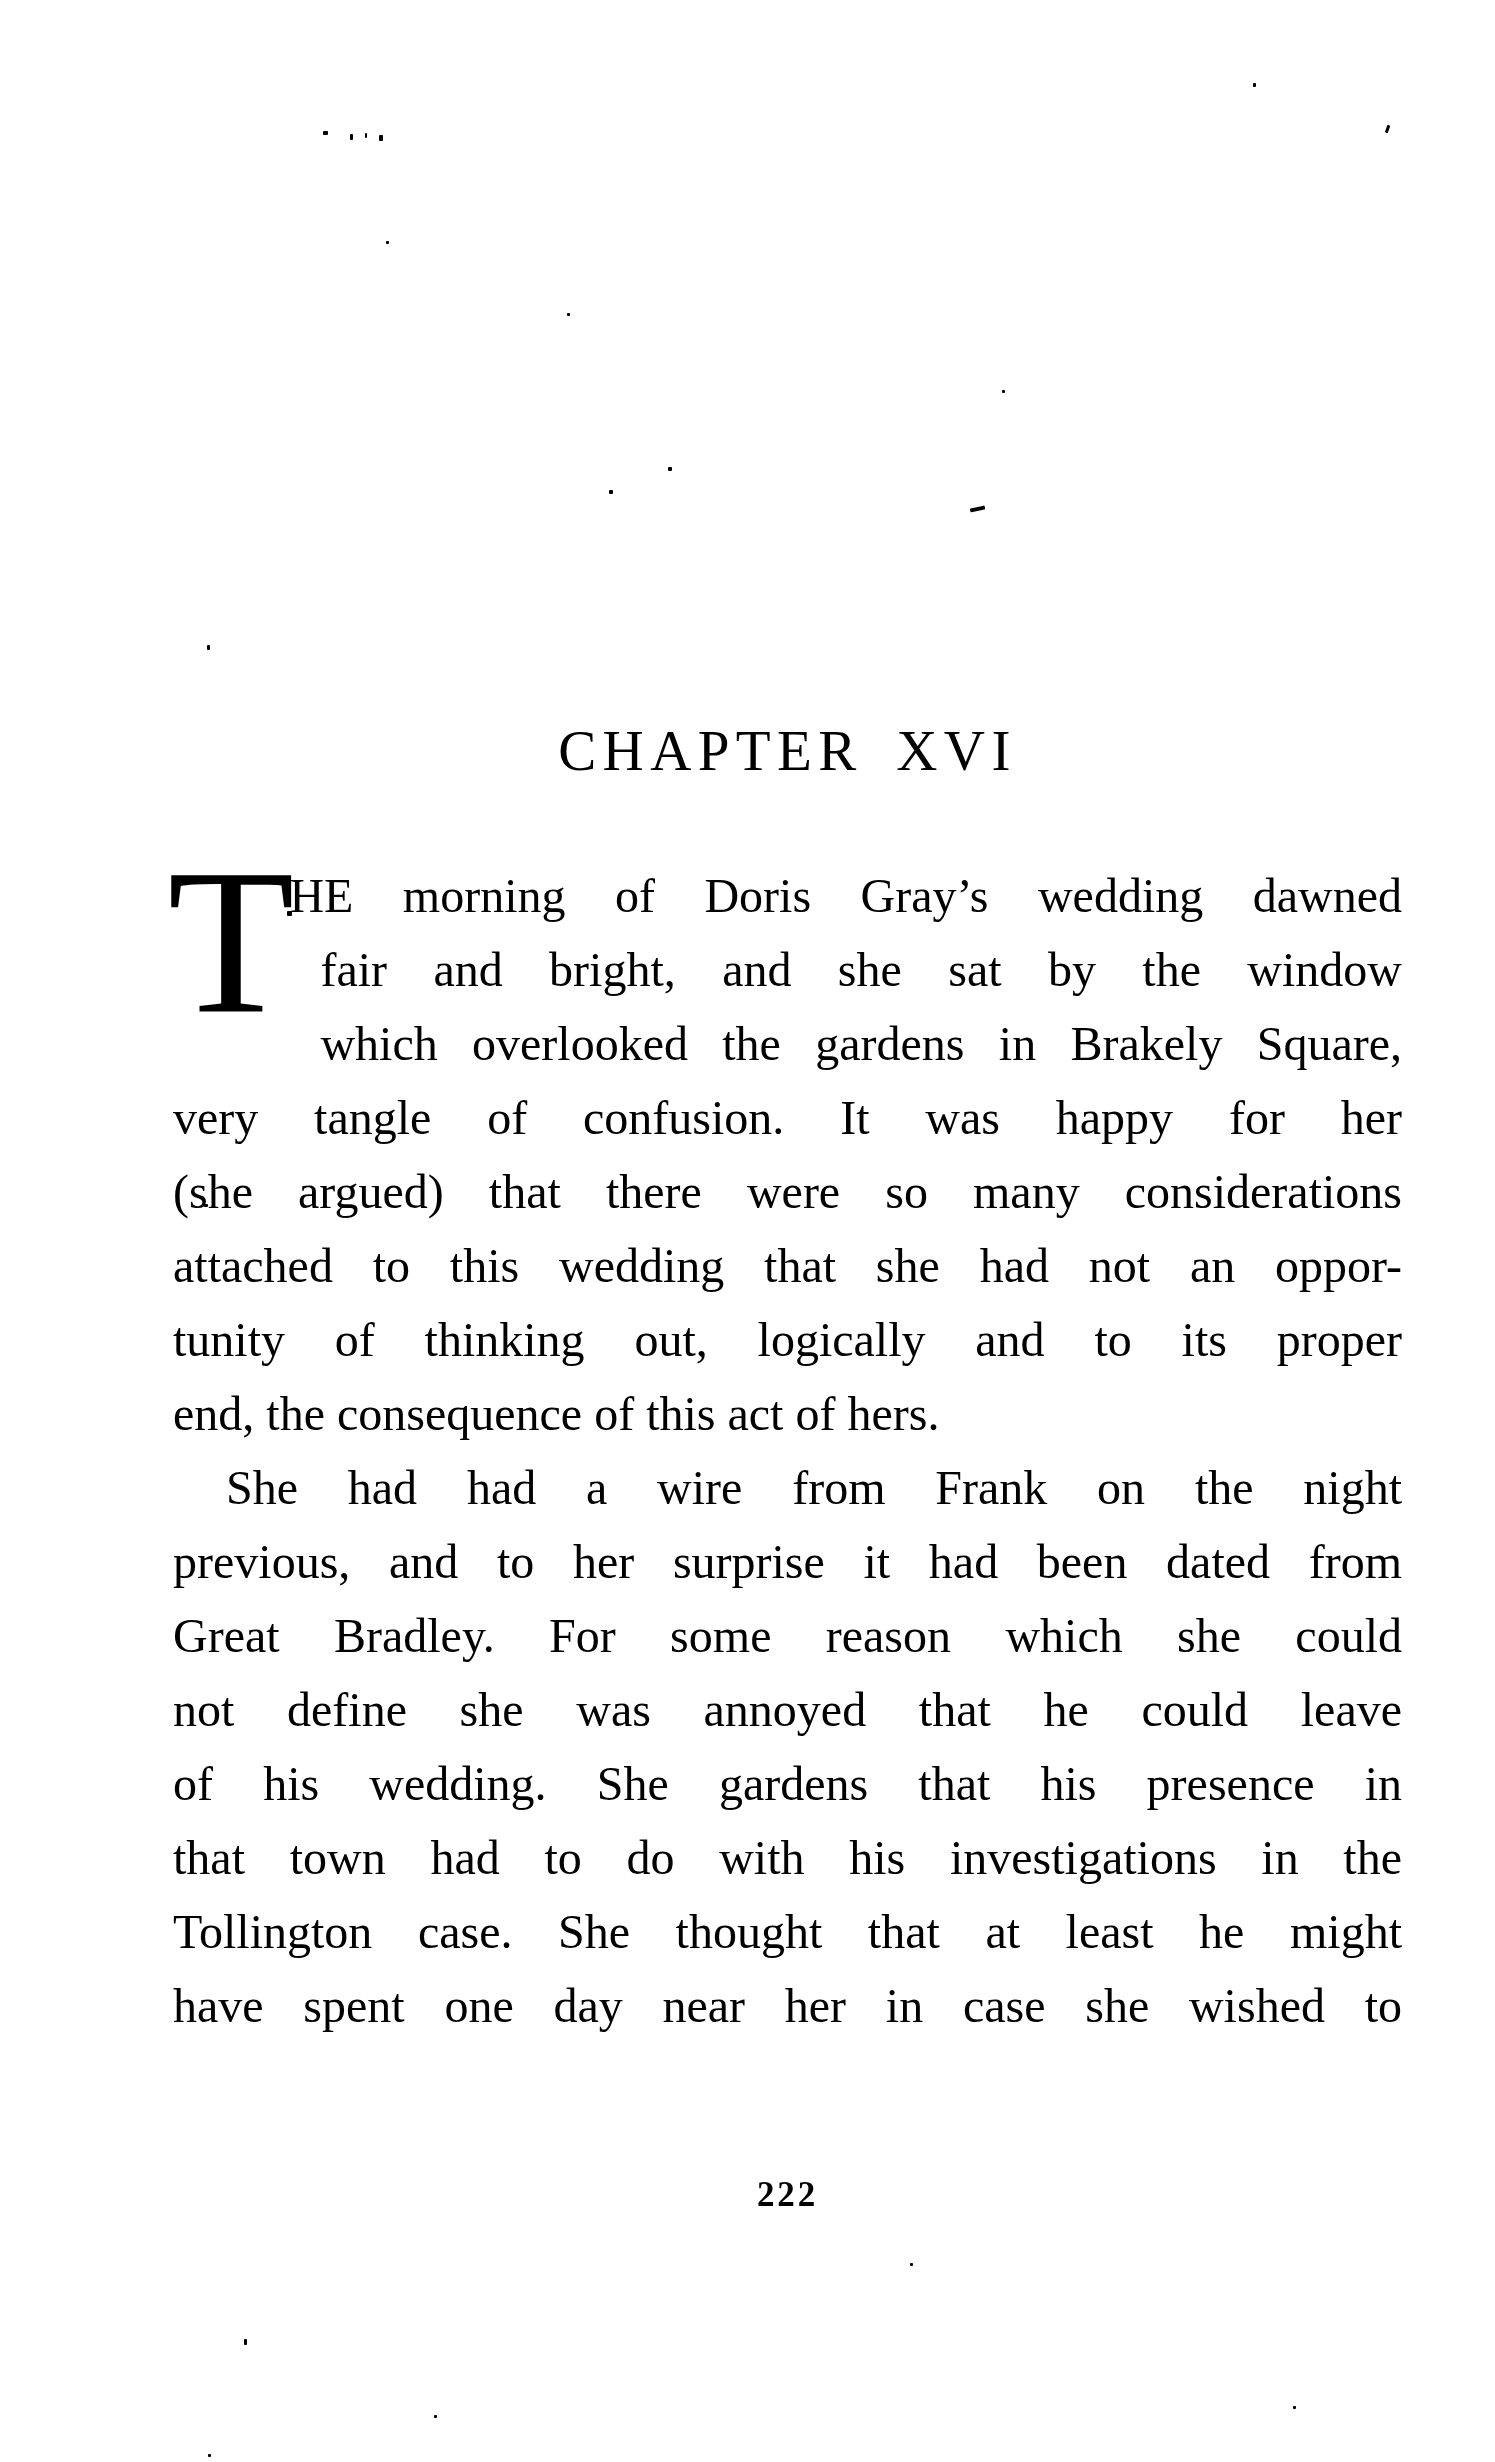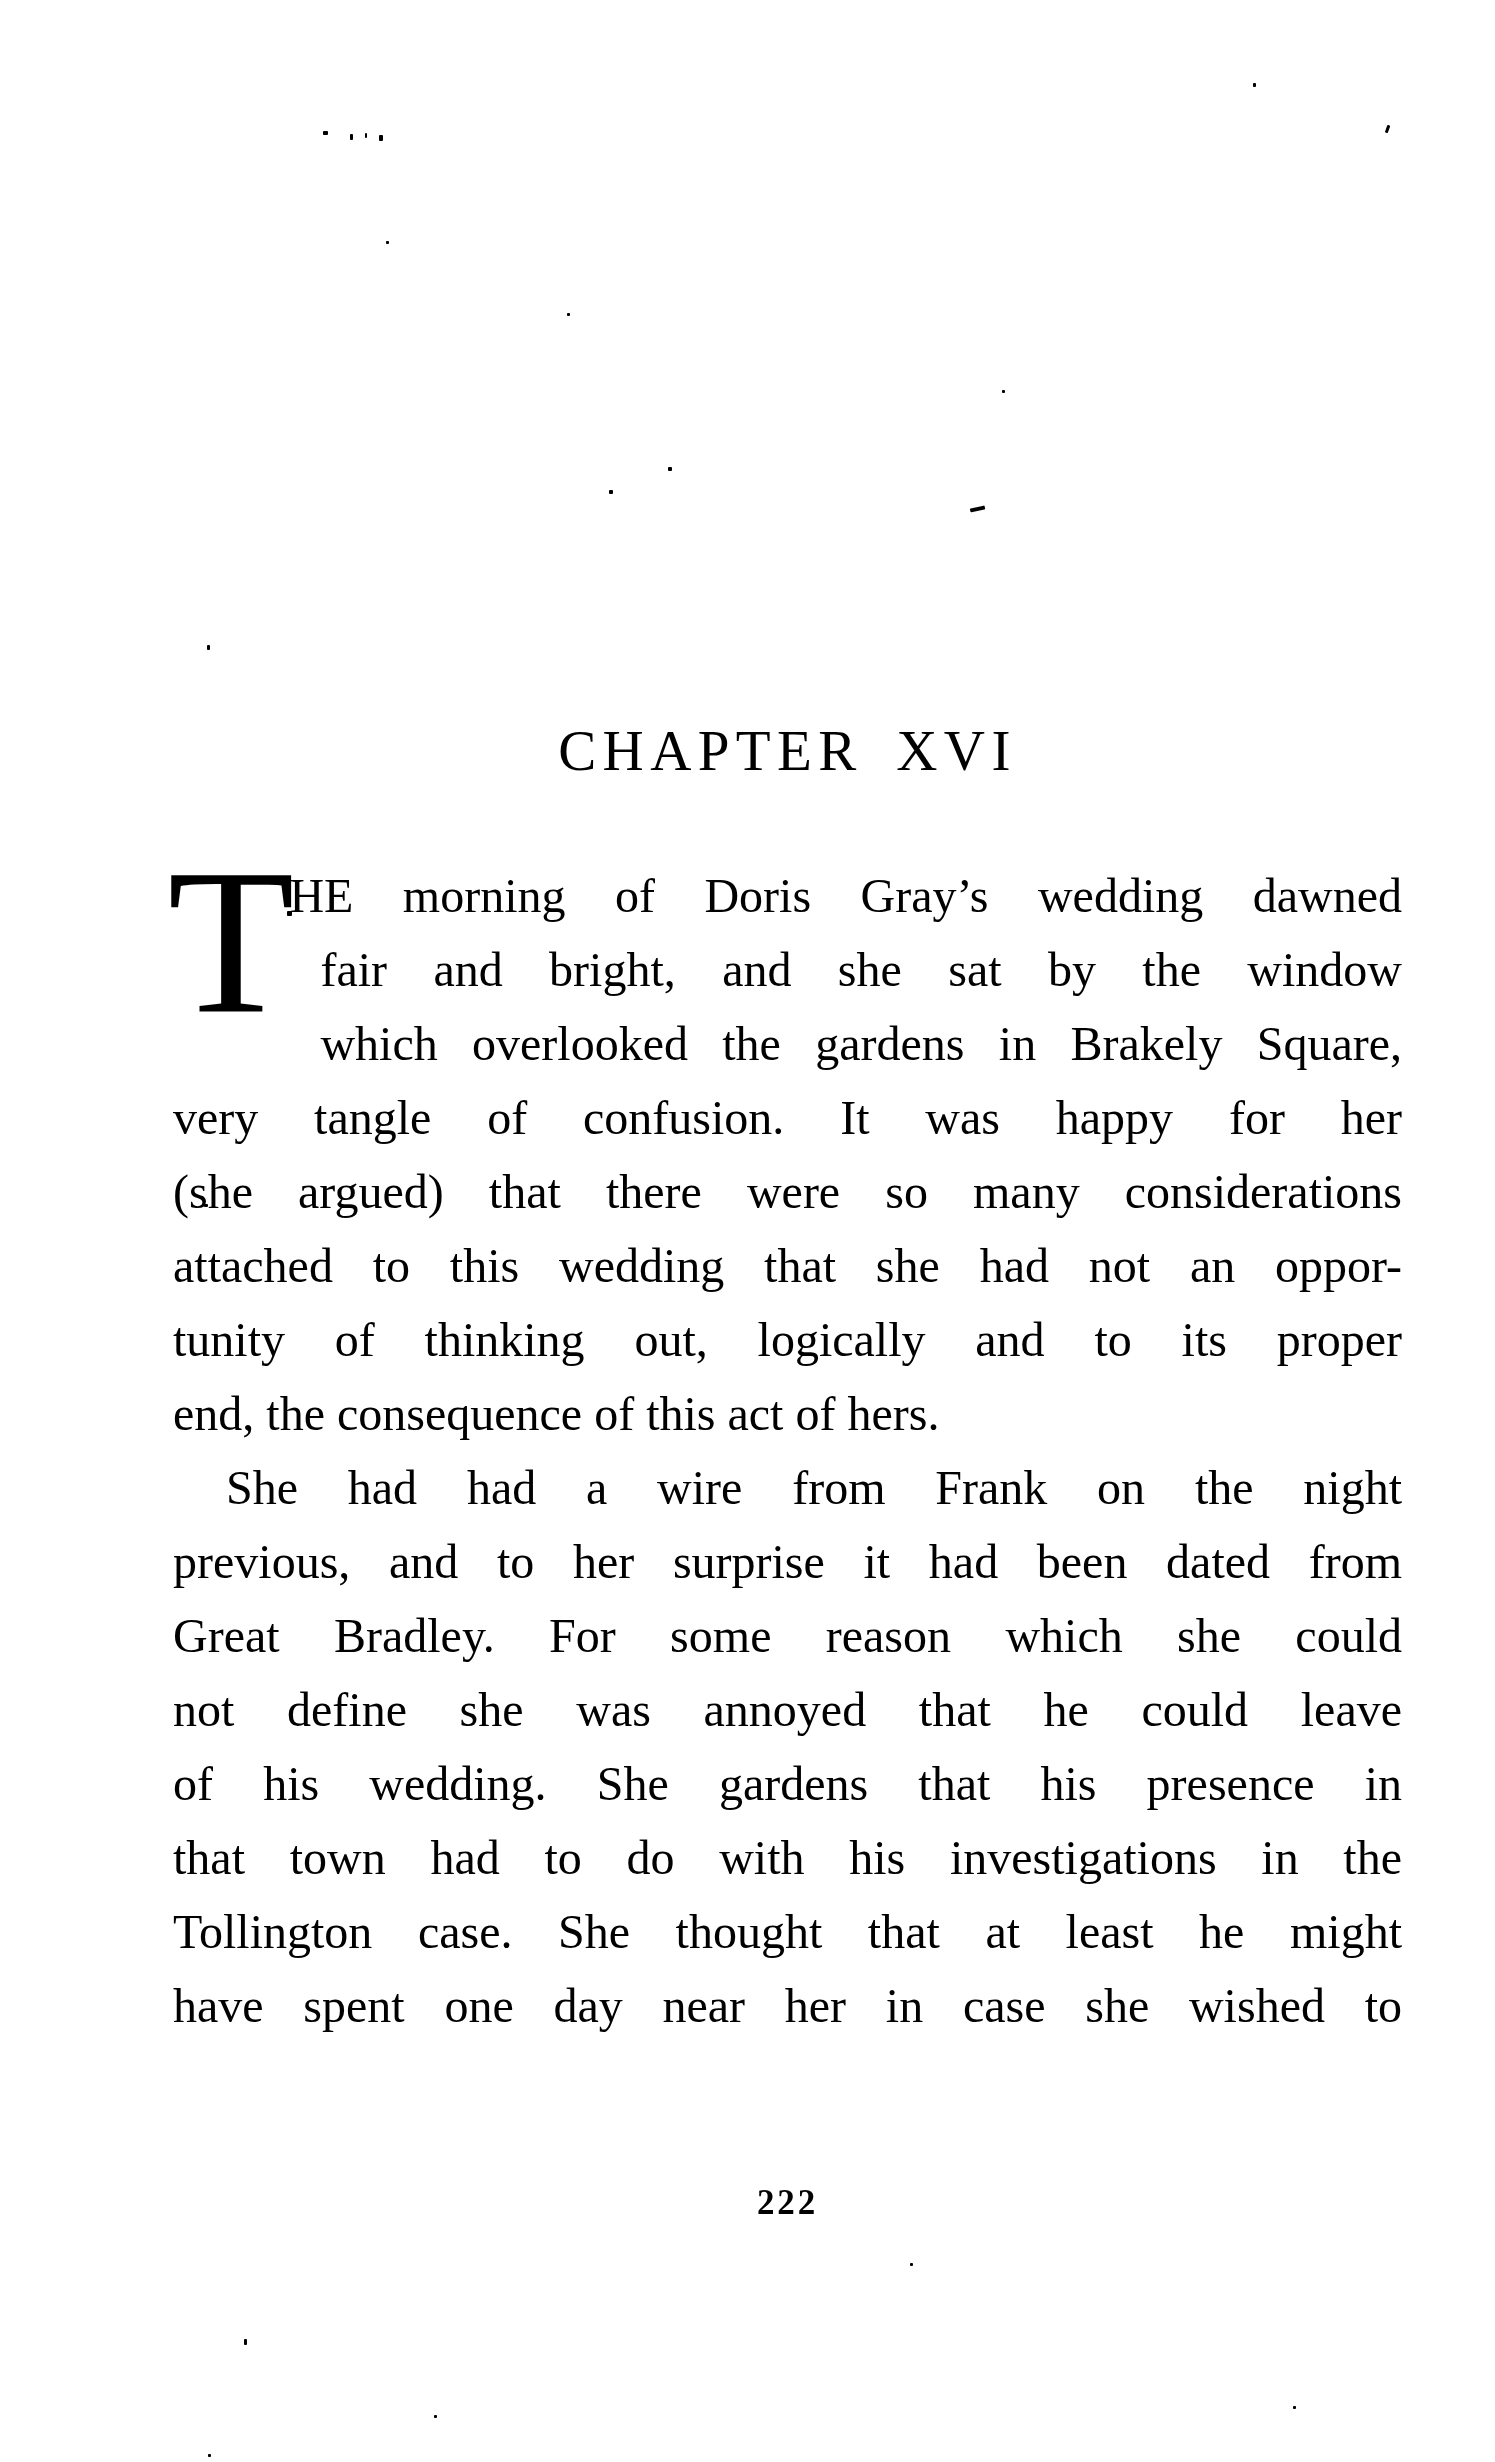--- a/index.html
+++ b/index.html
@@ -70,21 +70,20 @@
   }
   .page-number {
     position: absolute;
     top: 2175px;
     left: 173px;
     width: 1229px;
     text-align: center;
     font-size: 35px;
     font-weight: 700;
     letter-spacing: 2.8px;
-    margin-top: 8px;
   }
   .specks-layer {
     position: absolute;
     inset: 0;
     pointer-events: none;
   }
   .speck {
     position: absolute;
     background: #000000;
     border-radius: 0.9px;

